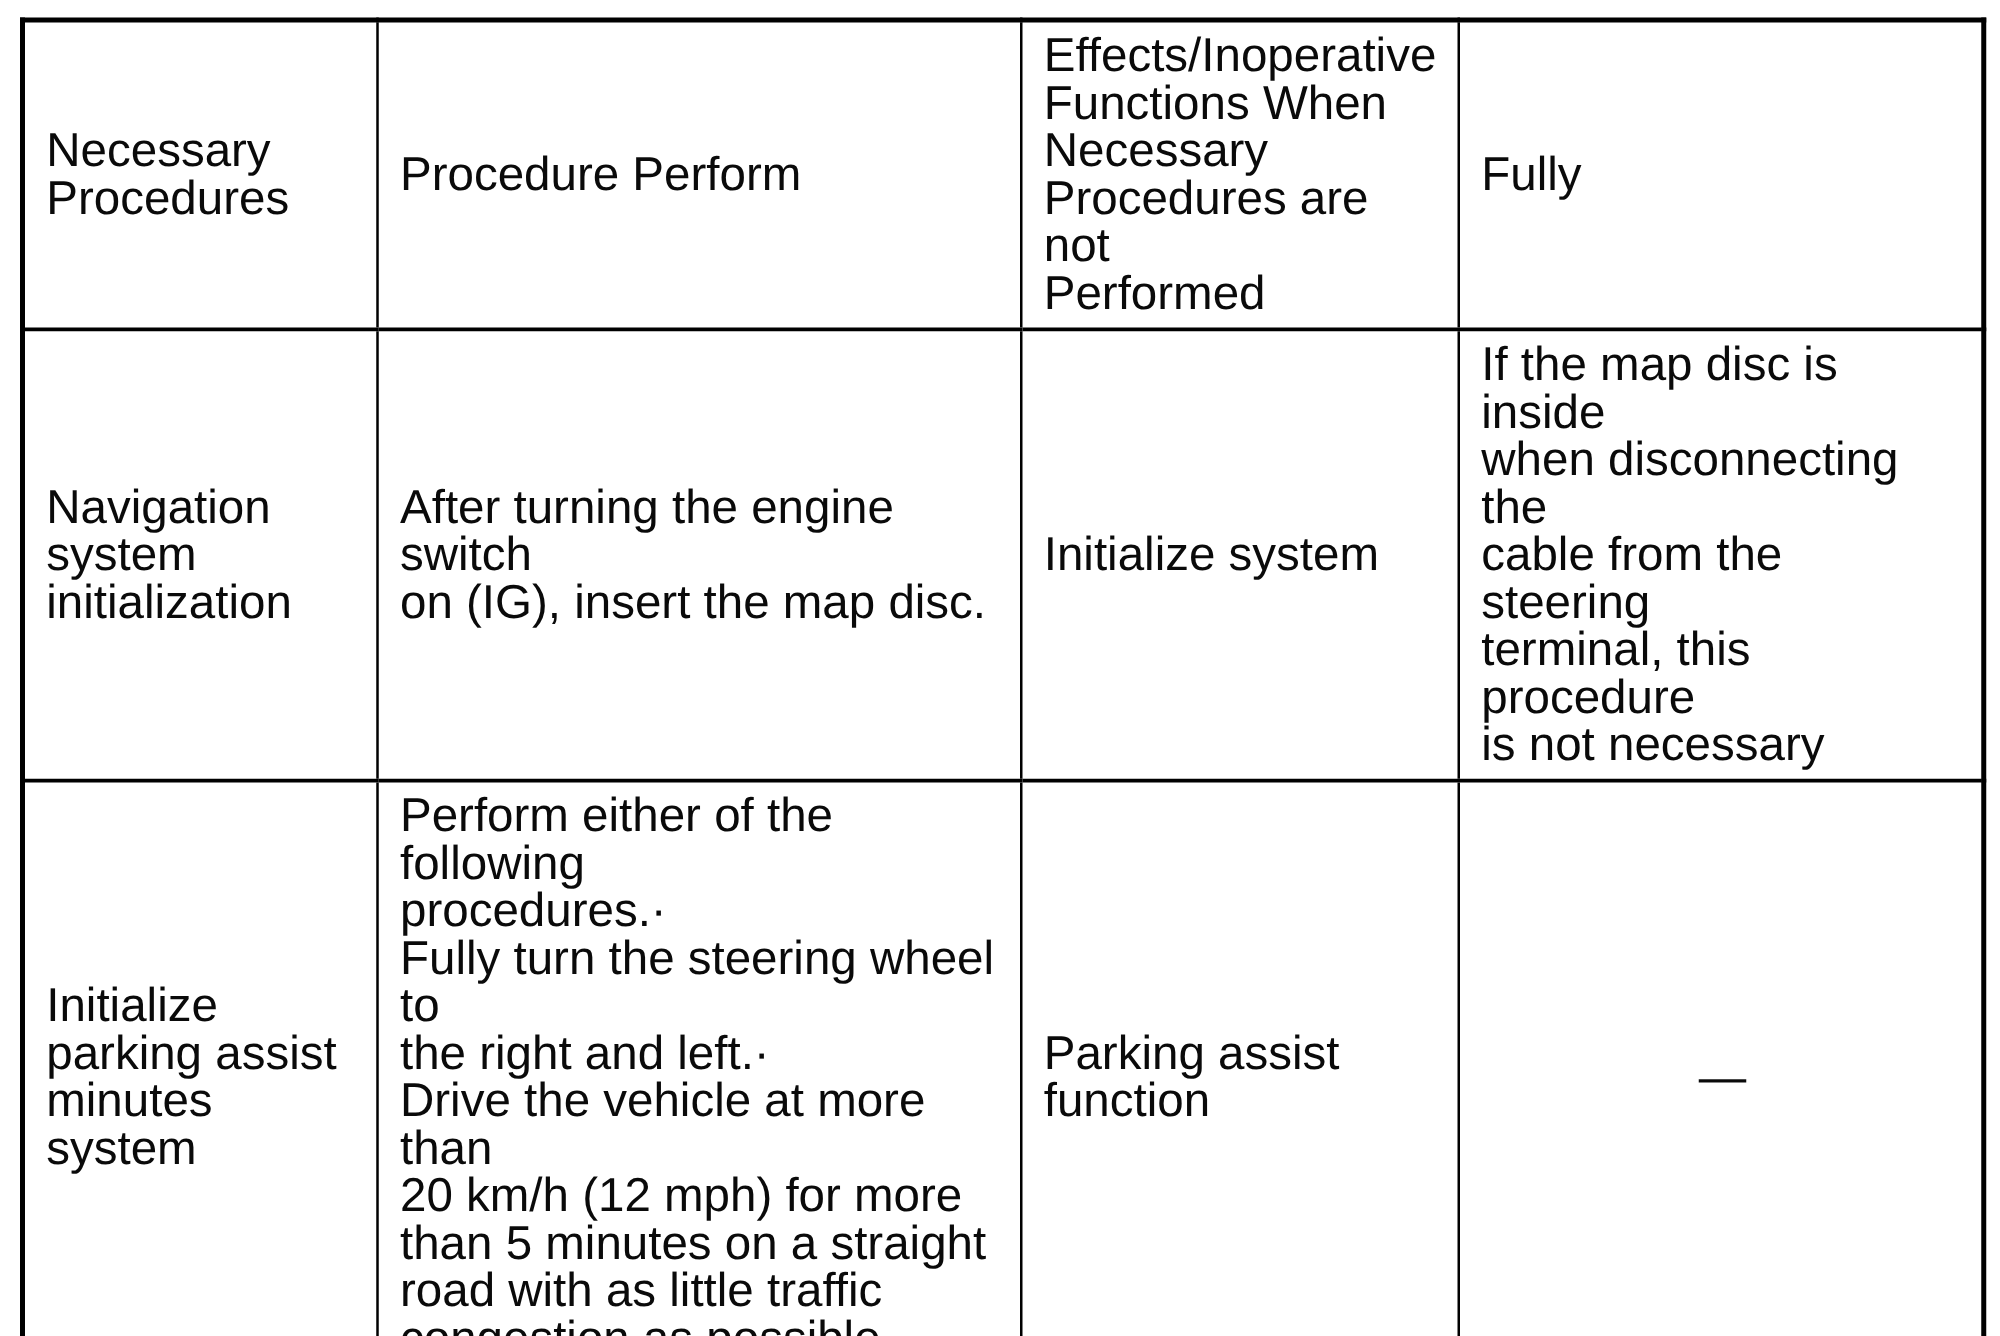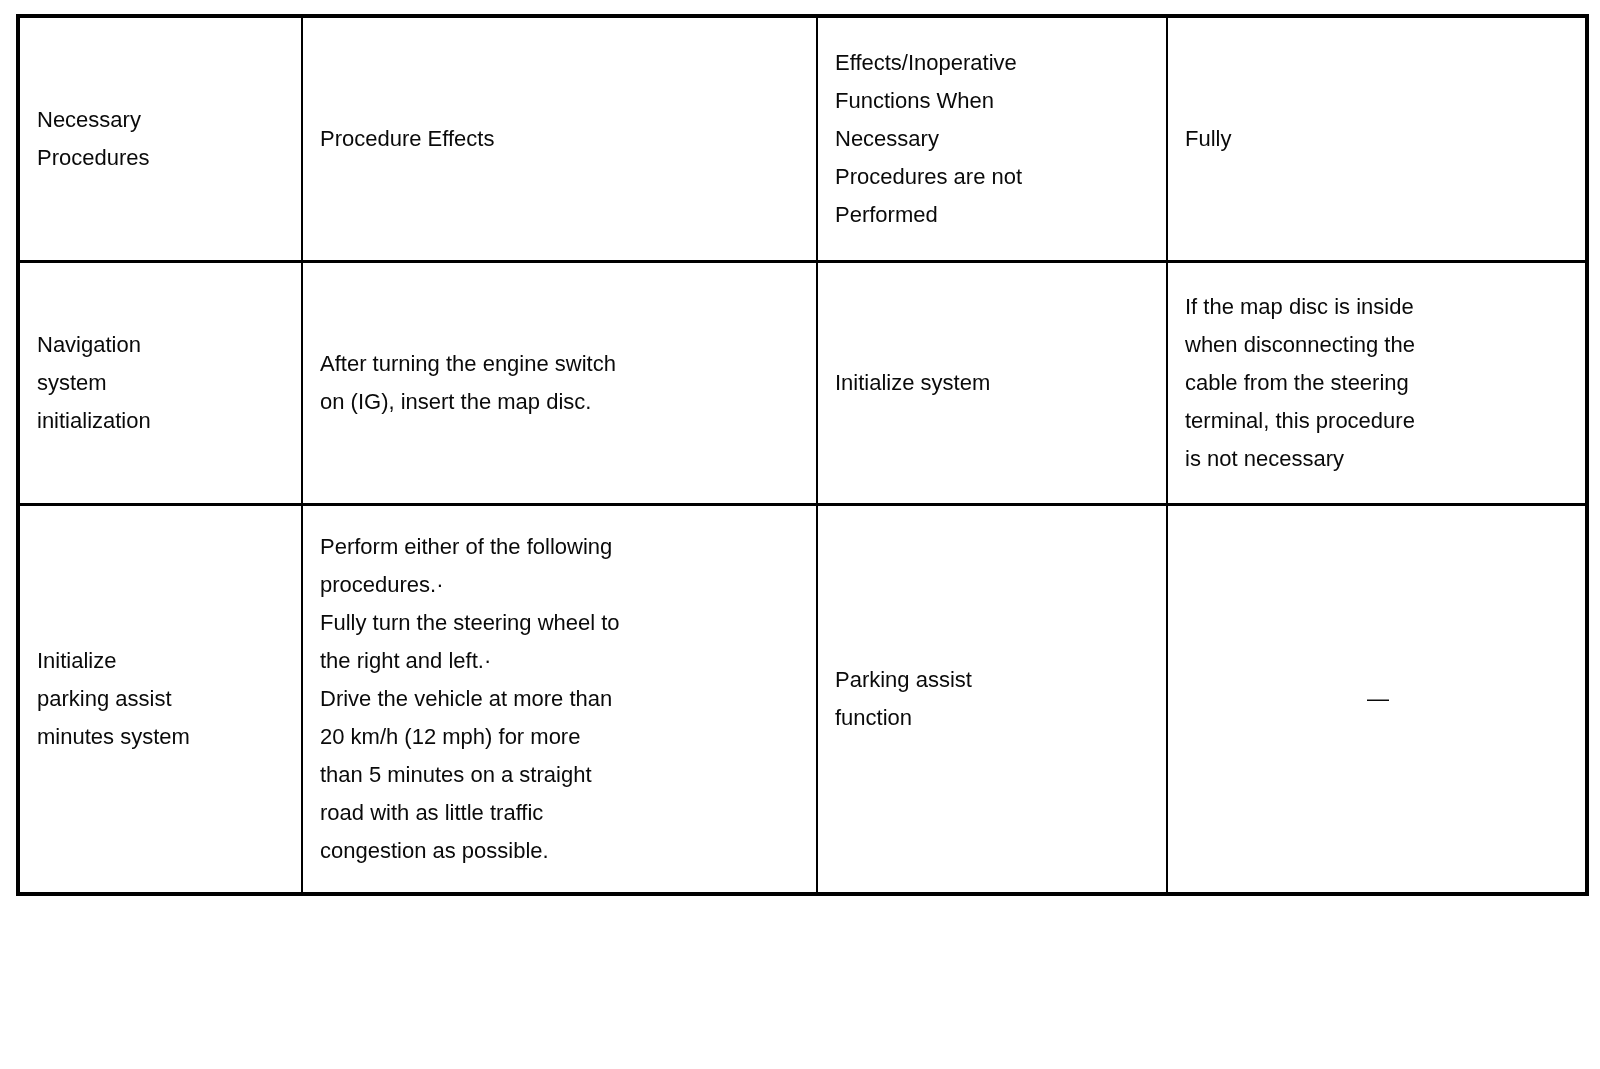--- a/index.html
+++ b/index.html
@@ -26,21 +26,21 @@
   col.c1 { width: 284px; }
   col.c2 { width: 515px; }
   col.c3 { width: 350px; }
   col.c4 { width: 420px; }
   td {
     border: 2px solid #000000;
     border-top-width: 3px;
     border-bottom-width: 3px;
     vertical-align: middle;
     padding: 8px 14px 8px 17px;
-    font-size: 22px;
+    font-size: 38px;
     line-height: 38px;
     color: #0a0a0a;
     white-space: pre-line;
     overflow: hidden;
   }
   tr.r-header { height: 245px; }
   tr.r1 { height: 243px; }
   tr.r2 { height: 390px; }
   tr.r3 { height: 160px; }
   td.center {
@@ -56,21 +56,21 @@
     <colgroup>
       <col class="c1">
       <col class="c2">
       <col class="c3">
       <col class="c4">
     </colgroup>
     <tbody>
       <tr class="r-header">
         <td>Necessary
 Procedures</td>
-        <td>Procedure Effects</td>
+        <td>Procedure Perform</td>
         <td>Effects/Inoperative
 Functions When
 Necessary
 Procedures are not
 Performed</td>
         <td>Fully</td>
       </tr>
       <tr class="r1">
         <td>Navigation
 system

